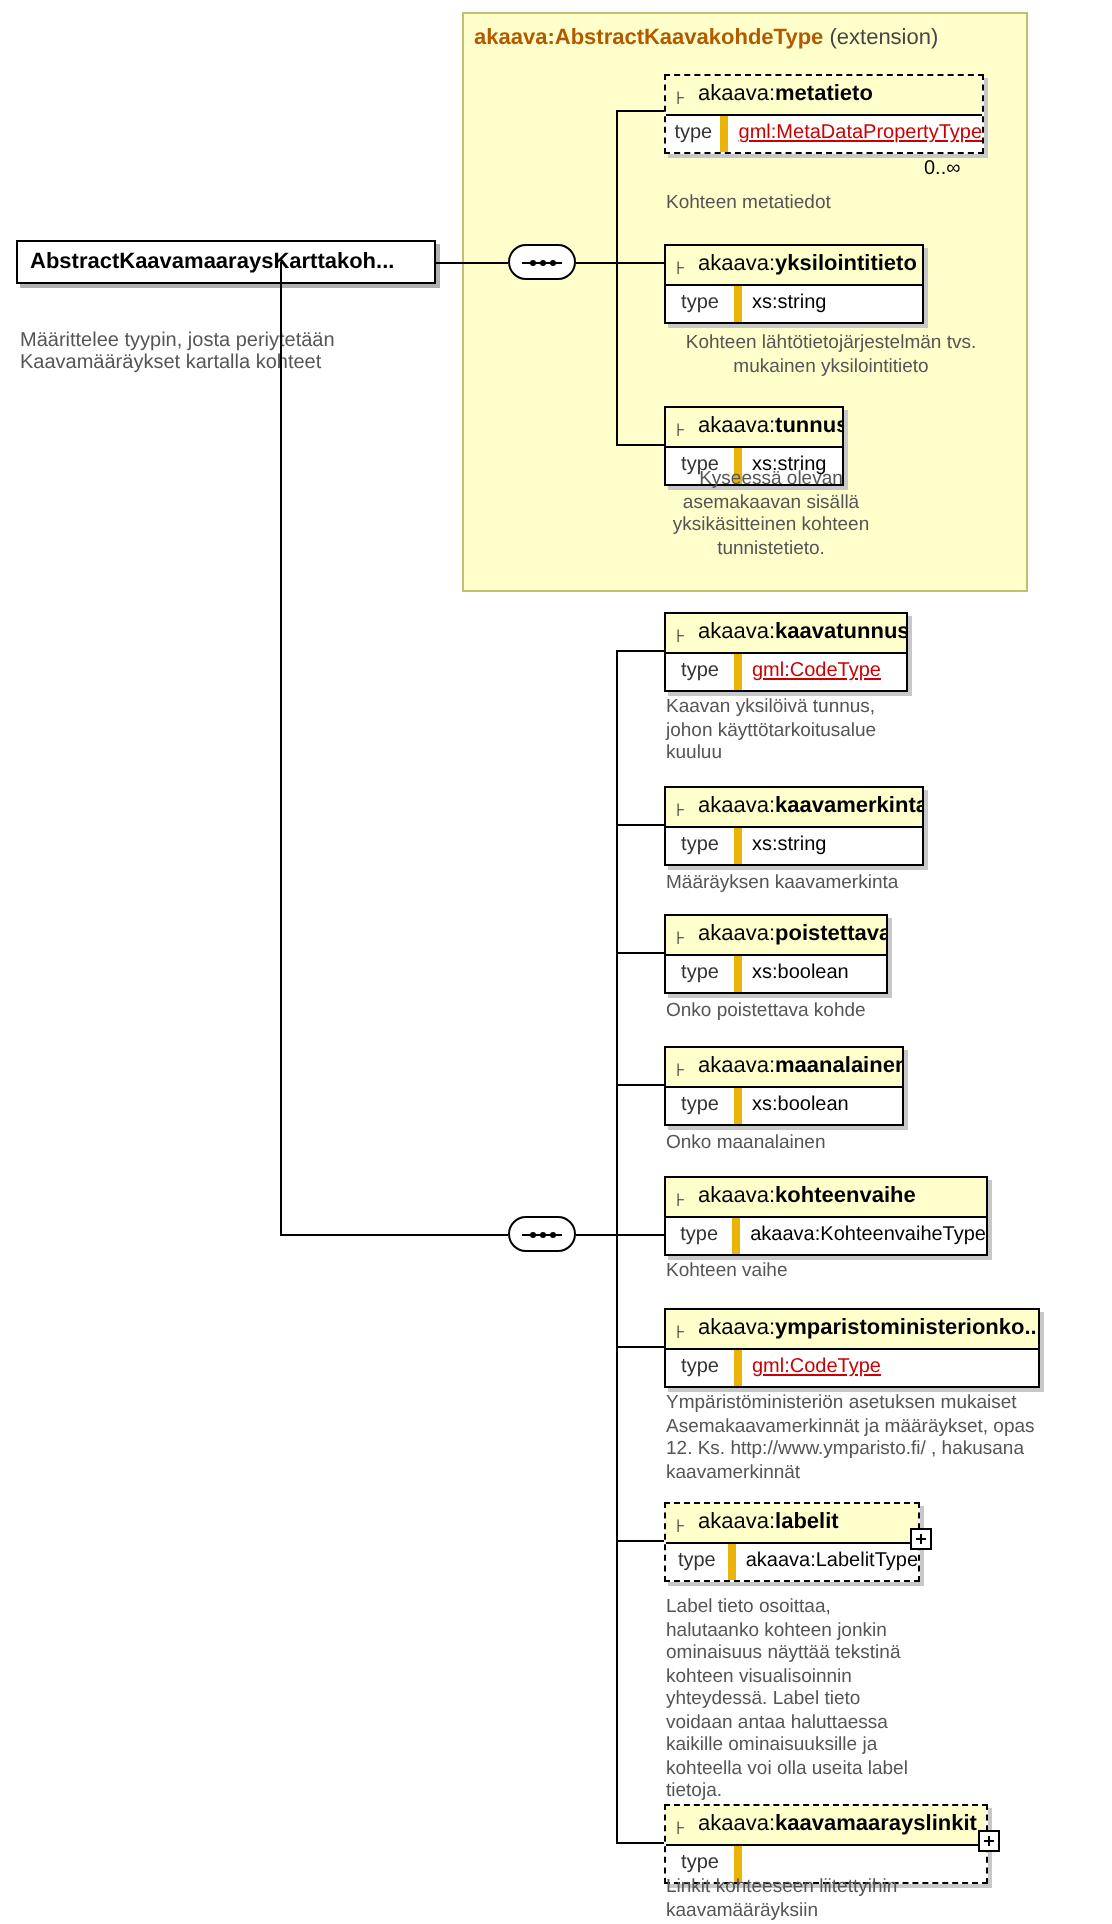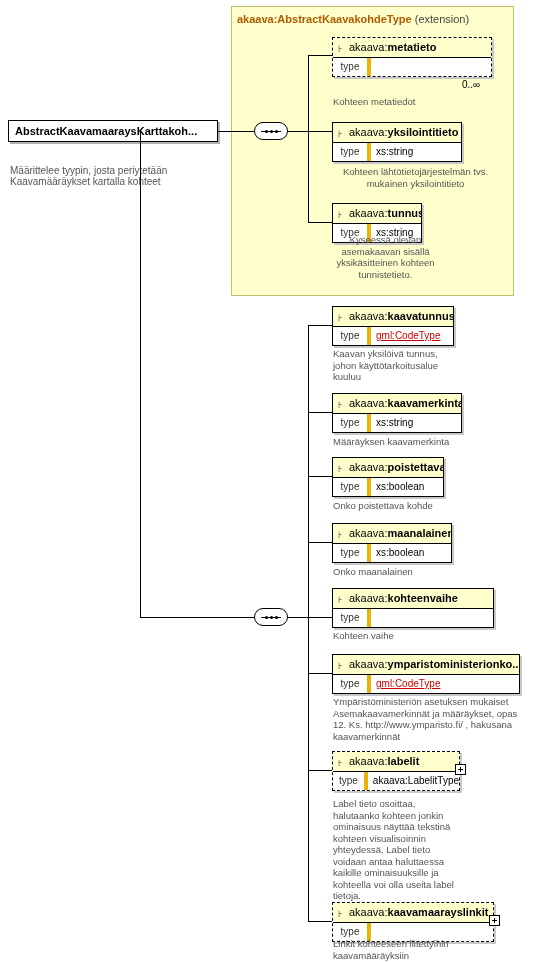--- a/index.html
+++ b/index.html
@@ -133,20 +133,21 @@
 <div class="abs ln lnh" style="left:308px;top:131px;width:24px;"></div>
 <div class="abs ln lnh" style="left:308px;top:222px;width:24px;"></div>
 
 <div class="abs elem dashed" style="left:332px;top:37px;width:160px;">
   <div class="hdr">
     <span class="seqmark">⊦</span>
     <span class="ns">akaava:</span><span class="nm">metatieto</span>
   </div>
   <div class="typerow">
     <span class="tlab">type</span>
+    <span class="tval link">gml:MetaDataPropertyType</span>
   </div>
 </div>
 <div class="abs occ" style="left:462px;top:79px;">0..∞</div>
 <div class="abs desc" style="left:333px;top:96px;width:208px;">Kohteen metatiedot</div>
 
 <div class="abs elem" style="left:332px;top:122px;width:130px;">
   <div class="hdr">
     <span class="seqmark">⊦</span>
     <span class="ns">akaava:</span><span class="nm">yksilointitieto</span>
   </div>
@@ -239,20 +240,21 @@
 </div>
 <div class="abs desc" style="left:333px;top:566px;width:170px;">Onko maanalainen</div>
 
 <div class="abs elem" style="left:332px;top:588px;width:162px;">
   <div class="hdr">
     <span class="seqmark">⊦</span>
     <span class="ns">akaava:</span><span class="nm">kohteenvaihe</span>
   </div>
   <div class="typerow">
     <span class="tlab">type</span>
+    <span class="tval plain">akaava:KohteenvaiheType</span>
   </div>
 </div>
 <div class="abs desc" style="left:333px;top:630px;width:170px;">Kohteen vaihe</div>
 
 <div class="abs elem" style="left:332px;top:654px;width:188px;">
   <div class="hdr">
     <span class="seqmark">⊦</span>
     <span class="ns">akaava:</span><span class="nm">ymparistoministerionko...</span>
   </div>
   <div class="typerow">

